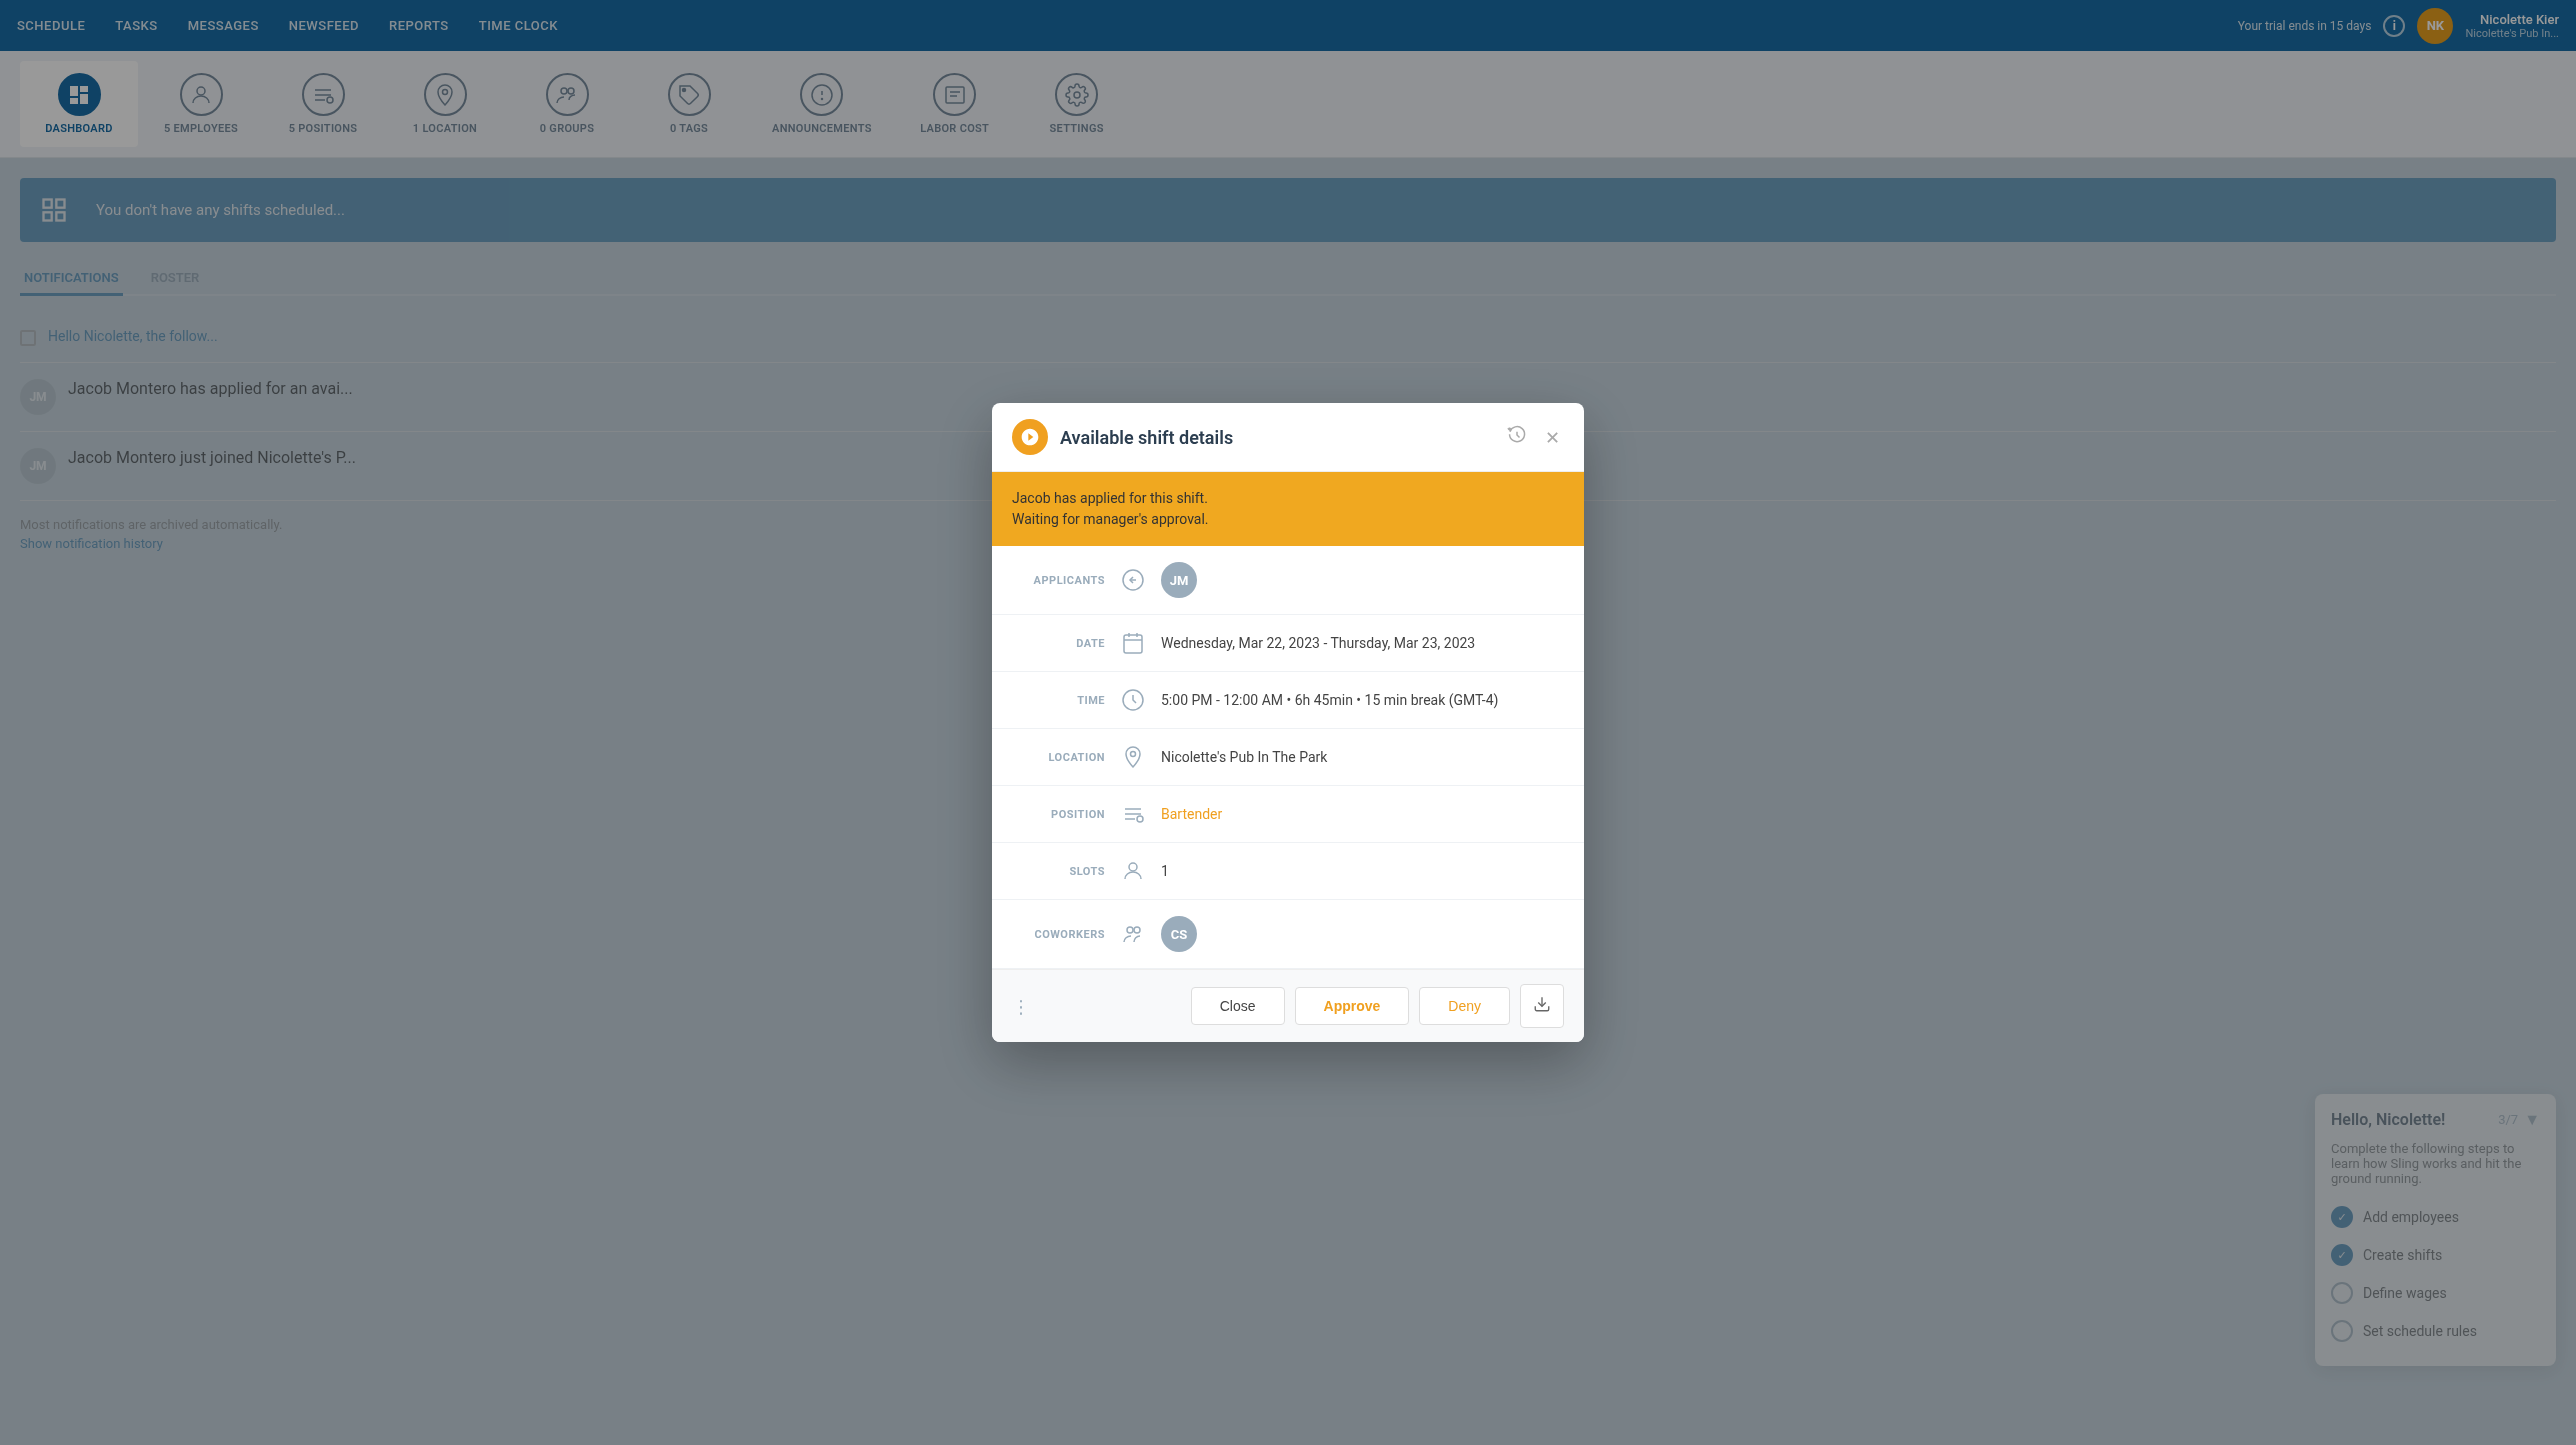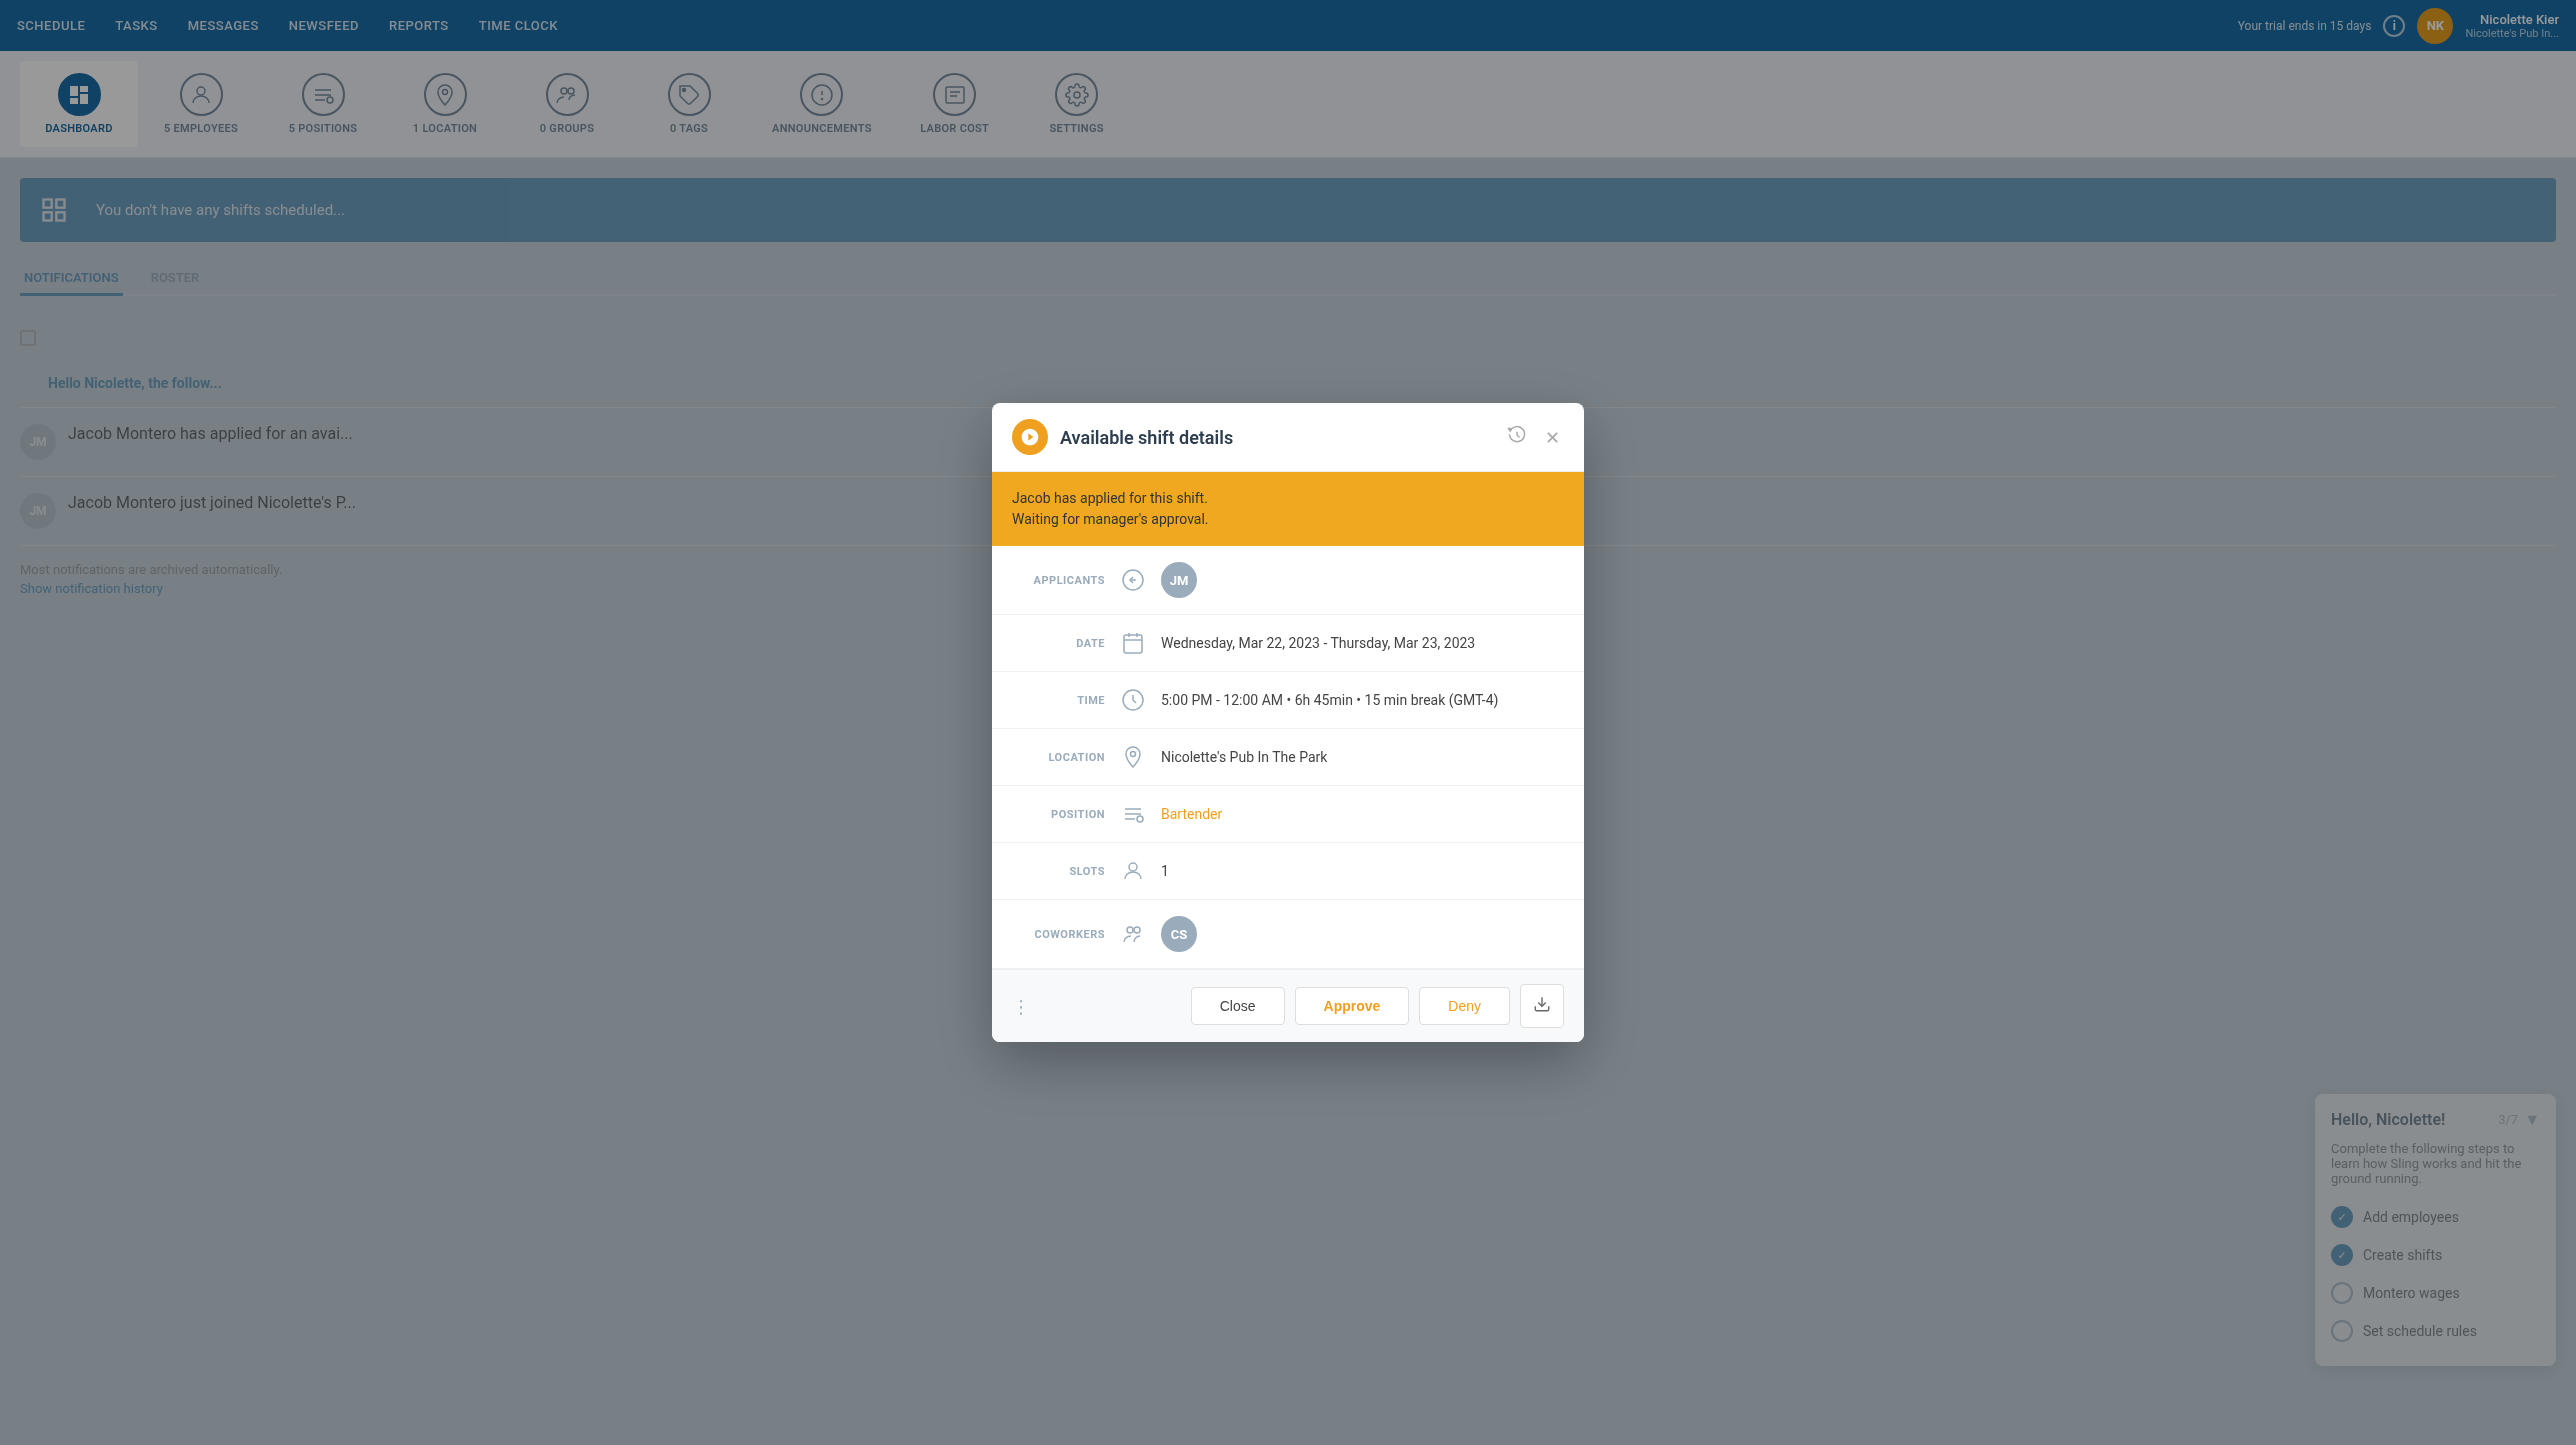--- a/index.html
+++ b/index.html
@@ -497,21 +497,21 @@
         <rect x="14" y="14" width="7" height="7"></rect>
       </svg>
     <span>You don't have any shifts scheduled...</span>
   </div>
   <div class="tabs-row">
     <div class="tab active">NOTIFICATIONS</div>
     <div class="tab">ROSTER</div>
   </div>
   <div class="notification-item">
     <div class="checkbox"></div>
-    <span style="color:#1a6fa8;font-weight:700;font-size:14px;margin-top:47px;">Hello Nicolette, the follow...</span>
+    <span style="color:#1a6fa8;font-weight:400;font-size:14px;">Hello Nicolette, the follow...</span>
   </div>
   <div class="notification-item">
     <div class="notif-avatar">JM</div>
     <span>Jacob Montero has applied for an avai...</span>
   </div>
   <div class="notification-item">
     <div class="notif-avatar">JM</div>
     <span>Jacob Montero just joined Nicolette's P...</span>
   </div>
   <div style="margin-top:16px;">
@@ -532,21 +532,21 @@
   <div class="checklist-item">
     <div class="check-circle done">✓</div>
     <span>Add employees</span>
   </div>
   <div class="checklist-item">
     <div class="check-circle done">✓</div>
     <span>Create shifts</span>
   </div>
   <div class="checklist-item">
     <div class="check-circle"></div>
-    <span>Montero wages</span>
+    <span>Define wages</span>
   </div>
   <div class="checklist-item">
     <div class="check-circle"></div>
     <span>Set schedule rules</span>
   </div>
 </div>
 
 <div class="overlay">
   <div class="modal">
 

